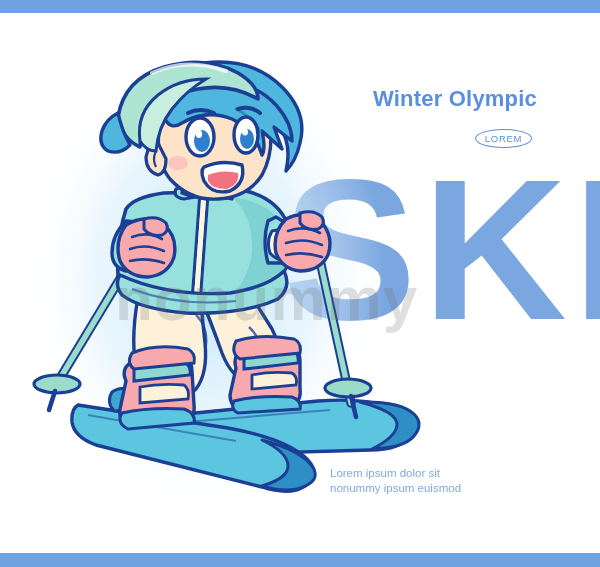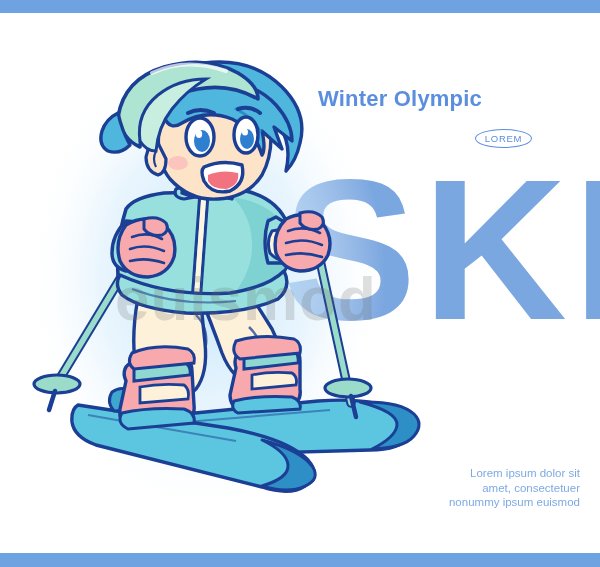--- a/index.html
+++ b/index.html
@@ -42,24 +42,24 @@
     position: absolute;
     left: 0;
     top: 0;
     width: 600px;
     height: 540px;
     display: block;
   }
 
   .title {
     position: absolute;
-    left: 318px;
+    left: 330px;
     top: 88px;
     width: 250px;
-    text-align: left;
+    text-align: center;
     font-size: 22px;
     font-weight: bold;
     color: #5b8ede;
     letter-spacing: 0.2px;
     line-height: 1;
   }
   .badge {
     position: absolute;
     left: 475px;
     top: 129px;
@@ -75,21 +75,20 @@
     align-items: center;
     justify-content: center;
     box-sizing: border-box;
     background: transparent;
   }
   .body-copy {
     position: absolute;
     left: 330px;
     top: 466px;
     width: 250px;
-    text-align: right;
     font-size: 11.5px;
     line-height: 14.5px;
     color: #7ea9e3;
   }
   .watermark {
     position: absolute;
     left: 115px;
     top: 248px;
     width: 390px;
     height: 76px;
@@ -257,26 +256,25 @@
 
         <g>
           <path d="M204 154 Q222 146 242 152 Q246 170 230 178 Q212 182 204 168 Q200 158 204 154 Z" fill="#ffffff" stroke="#1b3f94" stroke-width="3.4" stroke-linejoin="round"></path>
           <path d="M208 162 Q222 156 238 160 Q240 172 226 176 Q212 176 208 168 Z" fill="#f2737f"></path>
         </g>
 
         <ellipse cx="178" cy="150" rx="10" ry="7" fill="#f9b9b9" opacity="0.75"></ellipse>
       </g>
     </svg>
 
-    <div class="watermark">euismod</div>
+    <div class="watermark">nonummy</div>
   </div>
 
   <div class="title">Winter Olympic</div>
 
   <div class="badge">LOREM</div>
 
   <div class="body-copy">
     <div>Lorem ipsum dolor sit</div>
-    <div>amet, consectetuer</div>
     <div>nonummy ipsum euismod</div>
   </div>
 
 </div>
 
 </body></html>

